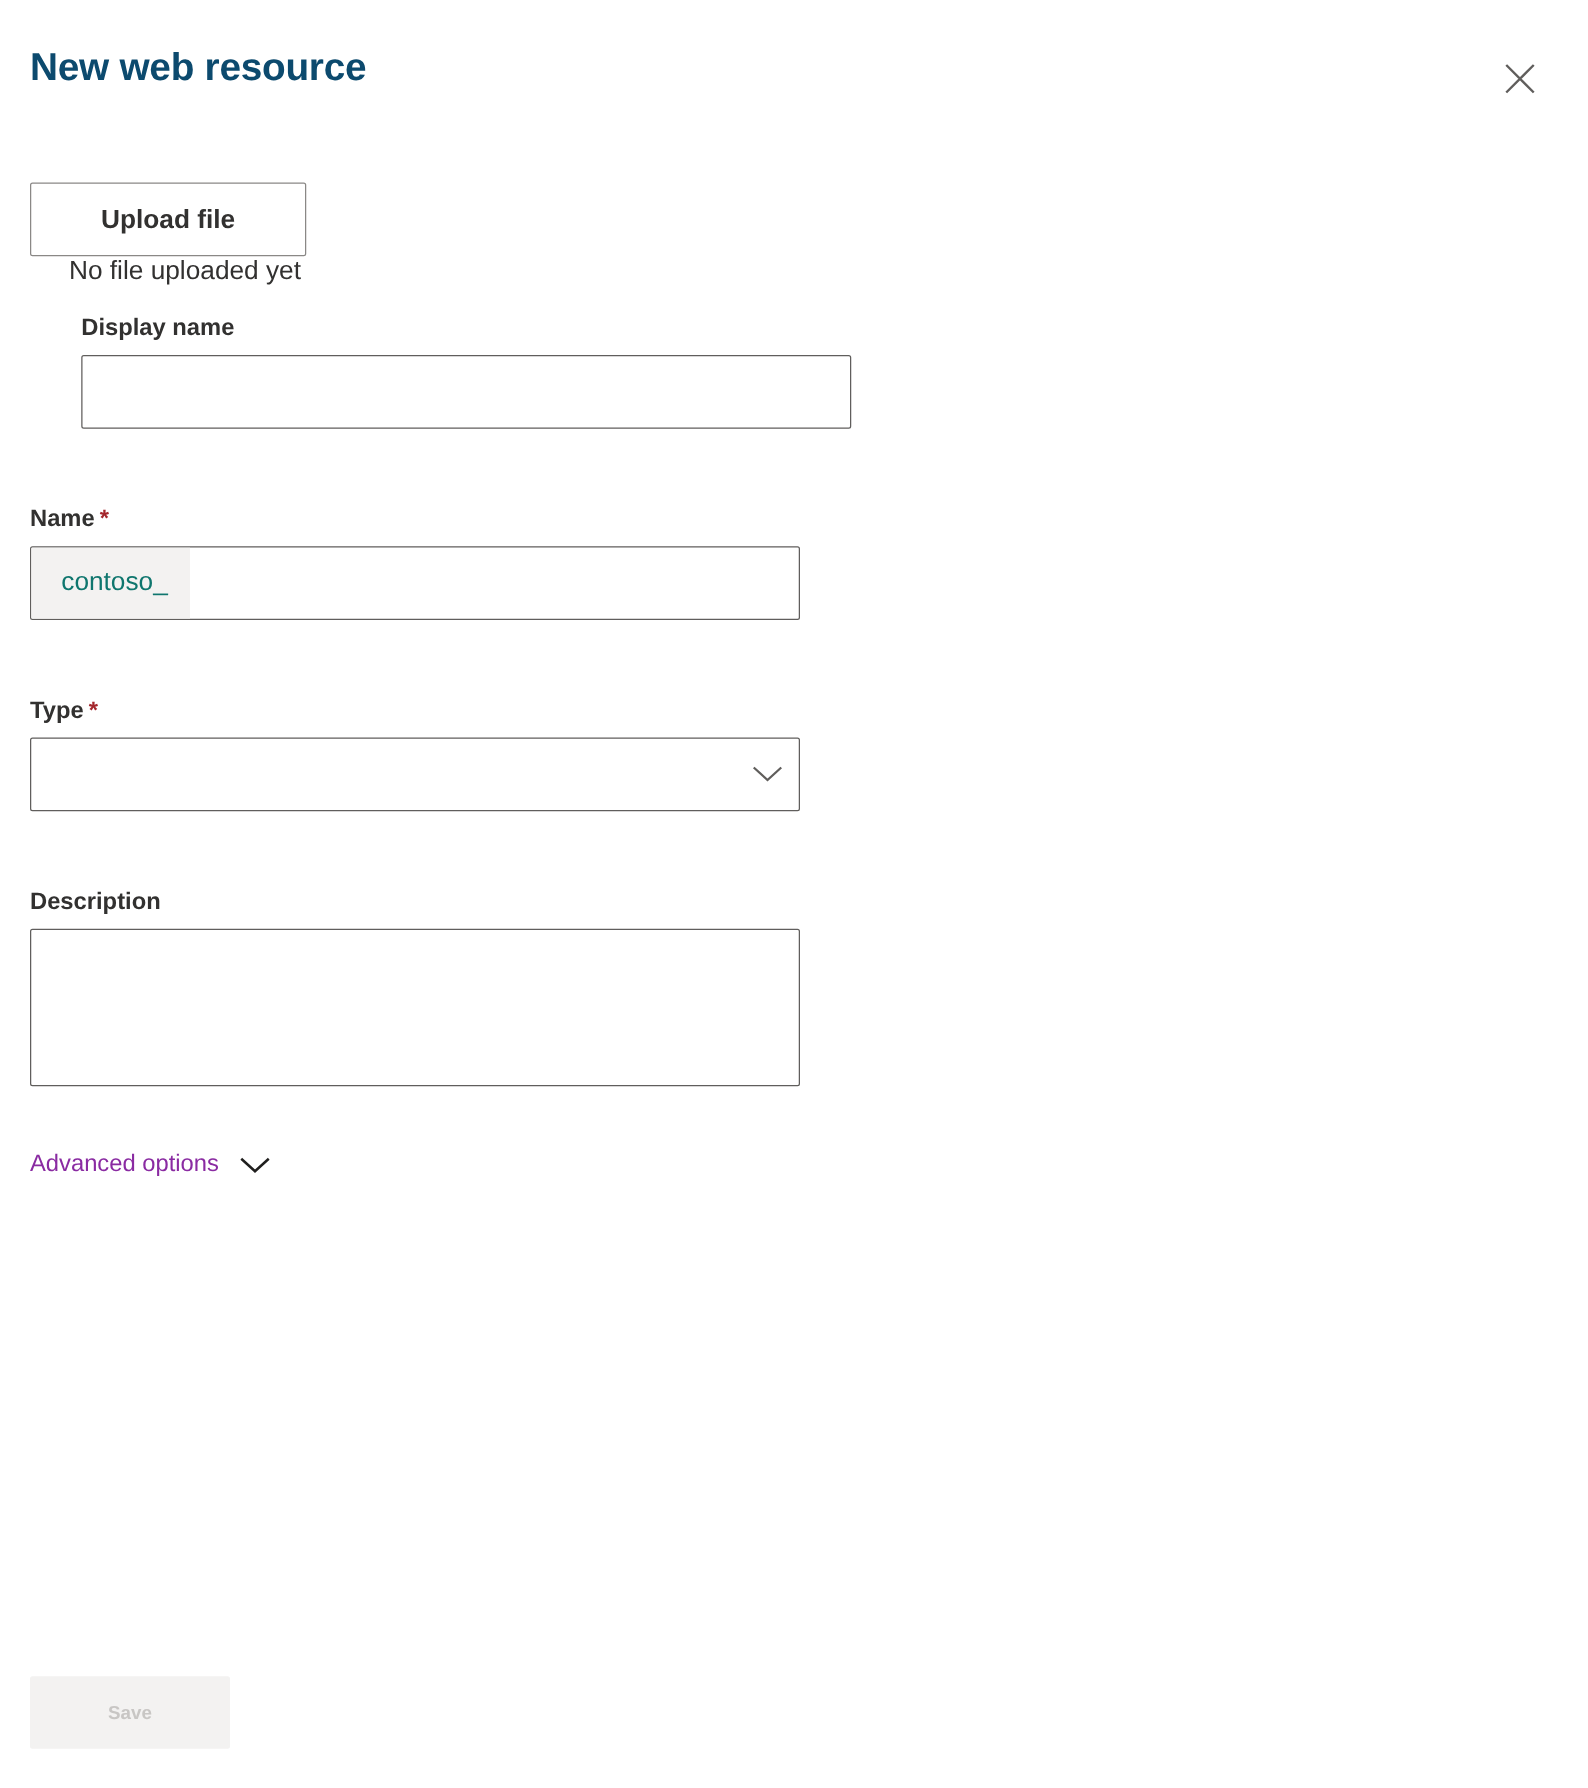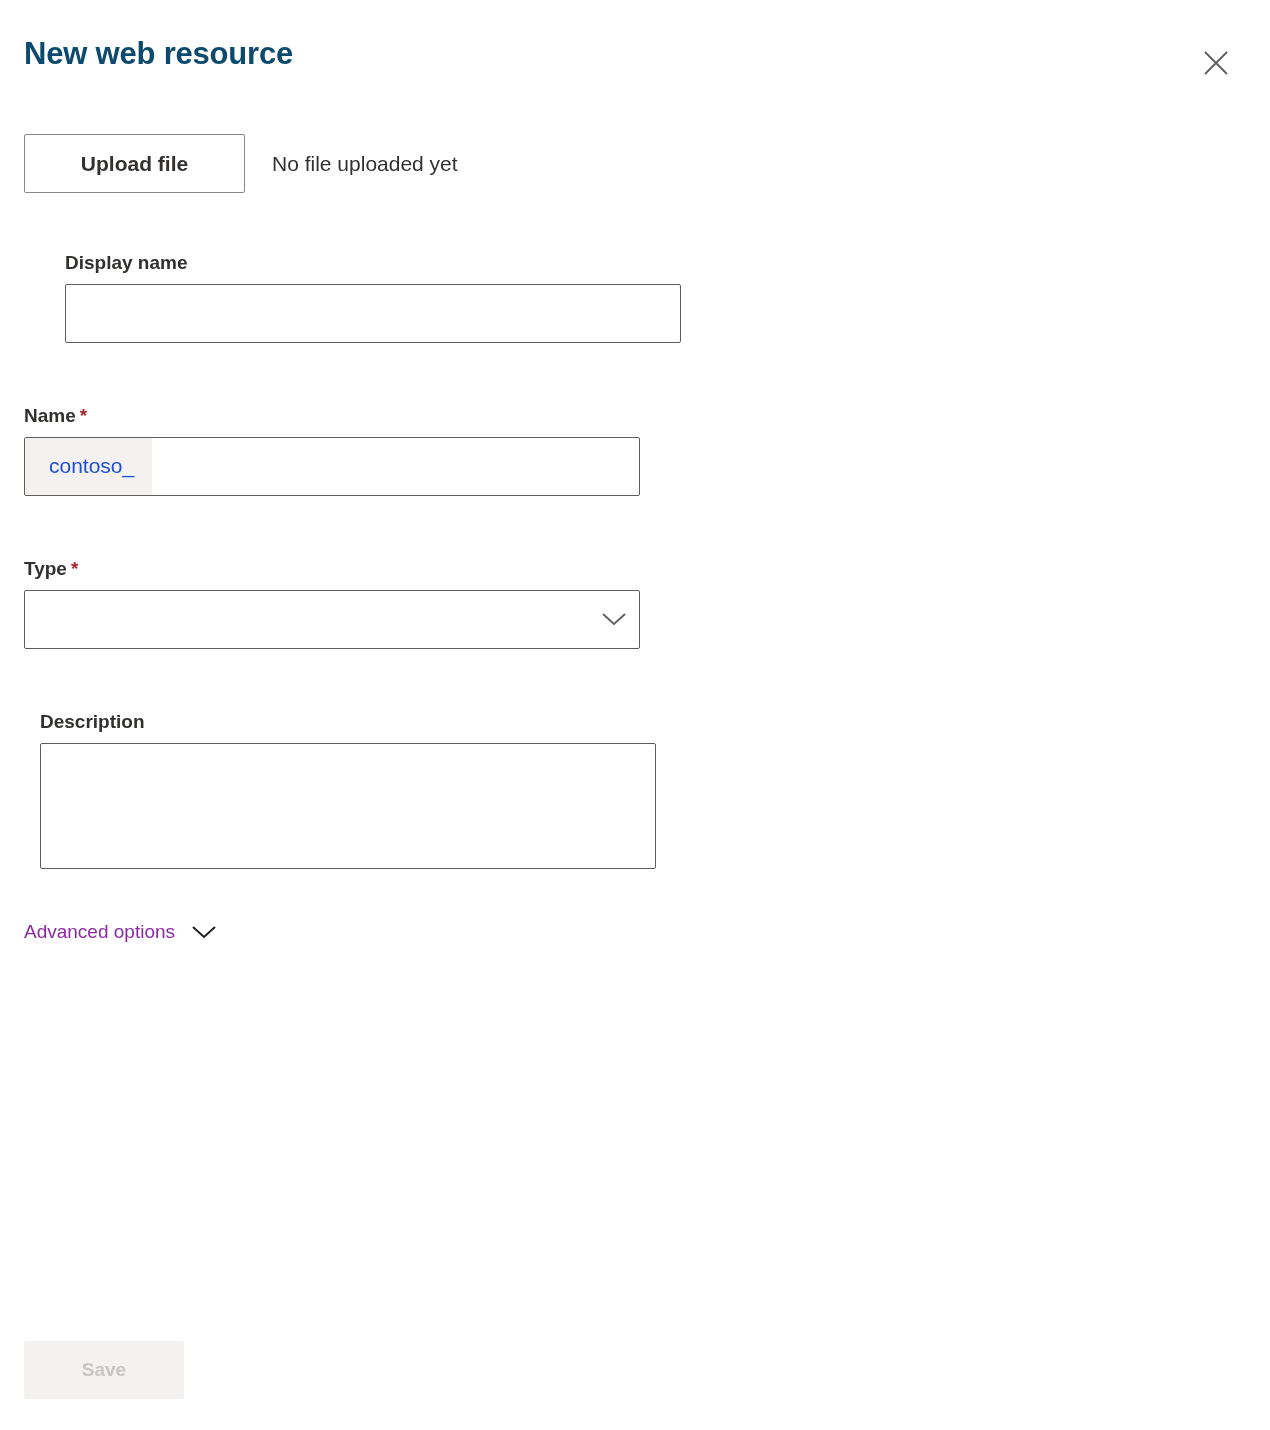--- a/index.html
+++ b/index.html
@@ -54,23 +54,24 @@
     border: none;
     padding: 0;
     cursor: pointer;
   }
   .close-button svg { display: block; }
 
   
   .upload-row {
     position: absolute;
     left: 24px;
-    top: 134px;
-    display: flex;
-    align-items: center;
+    top: 146px;
+    display: flex;
+    align-items: center;
+    flex-direction: column;
   }
   .upload-button {
     width: 221px;
     height: 59px;
     box-sizing: border-box;
     background: #ffffff;
     border: 1px solid #8a8886;
     border-radius: 2px;
     font-family: "Liberation Sans", sans-serif;
     font-size: 21px;
@@ -136,21 +137,21 @@
     display: flex;
     align-items: stretch;
     overflow: hidden;
   }
   .input-prefix {
     display: flex;
     align-items: center;
     padding: 0 18px 0 24px;
     background: #f3f2f1;
     font-size: 21px;
-    color: #1d4ed8;
+    color: #0f766e;
     white-space: nowrap;
     user-select: none;
   }
   .prefixed-input input {
     flex: 1 1 auto;
     border: none;
     outline: none;
     background: transparent;
     font-family: "Liberation Sans", sans-serif;
     font-size: 21px;
@@ -235,21 +236,21 @@
     left: 24px;
     top: 1341px;
     display: flex;
     align-items: center;
   }
   .btn {
     box-sizing: border-box;
     height: 58px;
     border-radius: 2px;
     font-family: "Liberation Sans", sans-serif;
-    font-size: 19px;
+    font-size: 15px;
     font-weight: 600;
     display: flex;
     align-items: center;
     justify-content: center;
     padding: 0;
   }
   .btn-save {
     width: 160px;
     background: #f3f2f1;
     border: 1px solid #f3f2f1;
@@ -308,21 +309,21 @@
     <div class="dropdown">
       <span class="dropdown-value"></span>
       <span class="dropdown-chevron">
         <svg width="26" height="16" viewBox="0 0 26 16" aria-hidden="true">
           <path d="M2 3 L13 13 L24 3" stroke="#605e5c" stroke-width="1.8" fill="none"></path>
         </svg>
       </span>
     </div>
   </div>
 
-  <div class="field" style="top:711px;margin-left:16px;">
+  <div class="field" style="top:711px;">
     <label class="field-label">Description</label>
     <textarea class="desc-textarea" placeholder="" style=""></textarea>
   </div>
 
   <button class="advanced-options">
     <span class="advanced-options-label">Advanced options</span>
     <span class="advanced-options-chevron">
       <svg width="26" height="16" viewBox="0 0 26 16" aria-hidden="true">
         <path d="M2 3 L13 13 L24 3" stroke="#201f1e" stroke-width="2" fill="none"></path>
       </svg>

